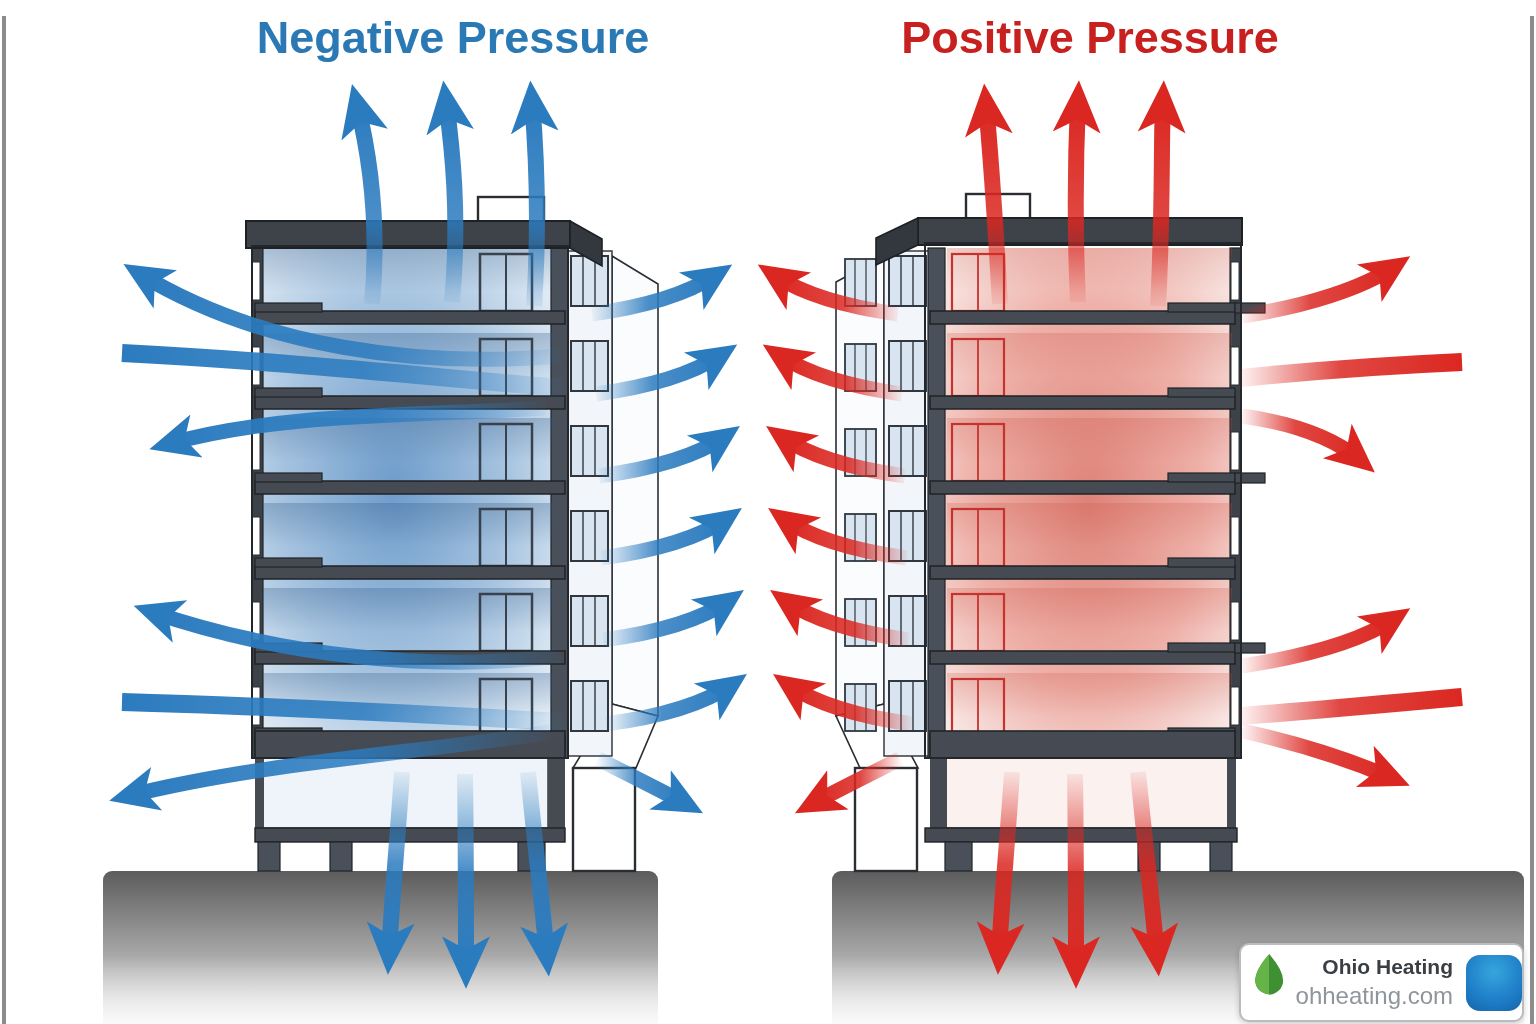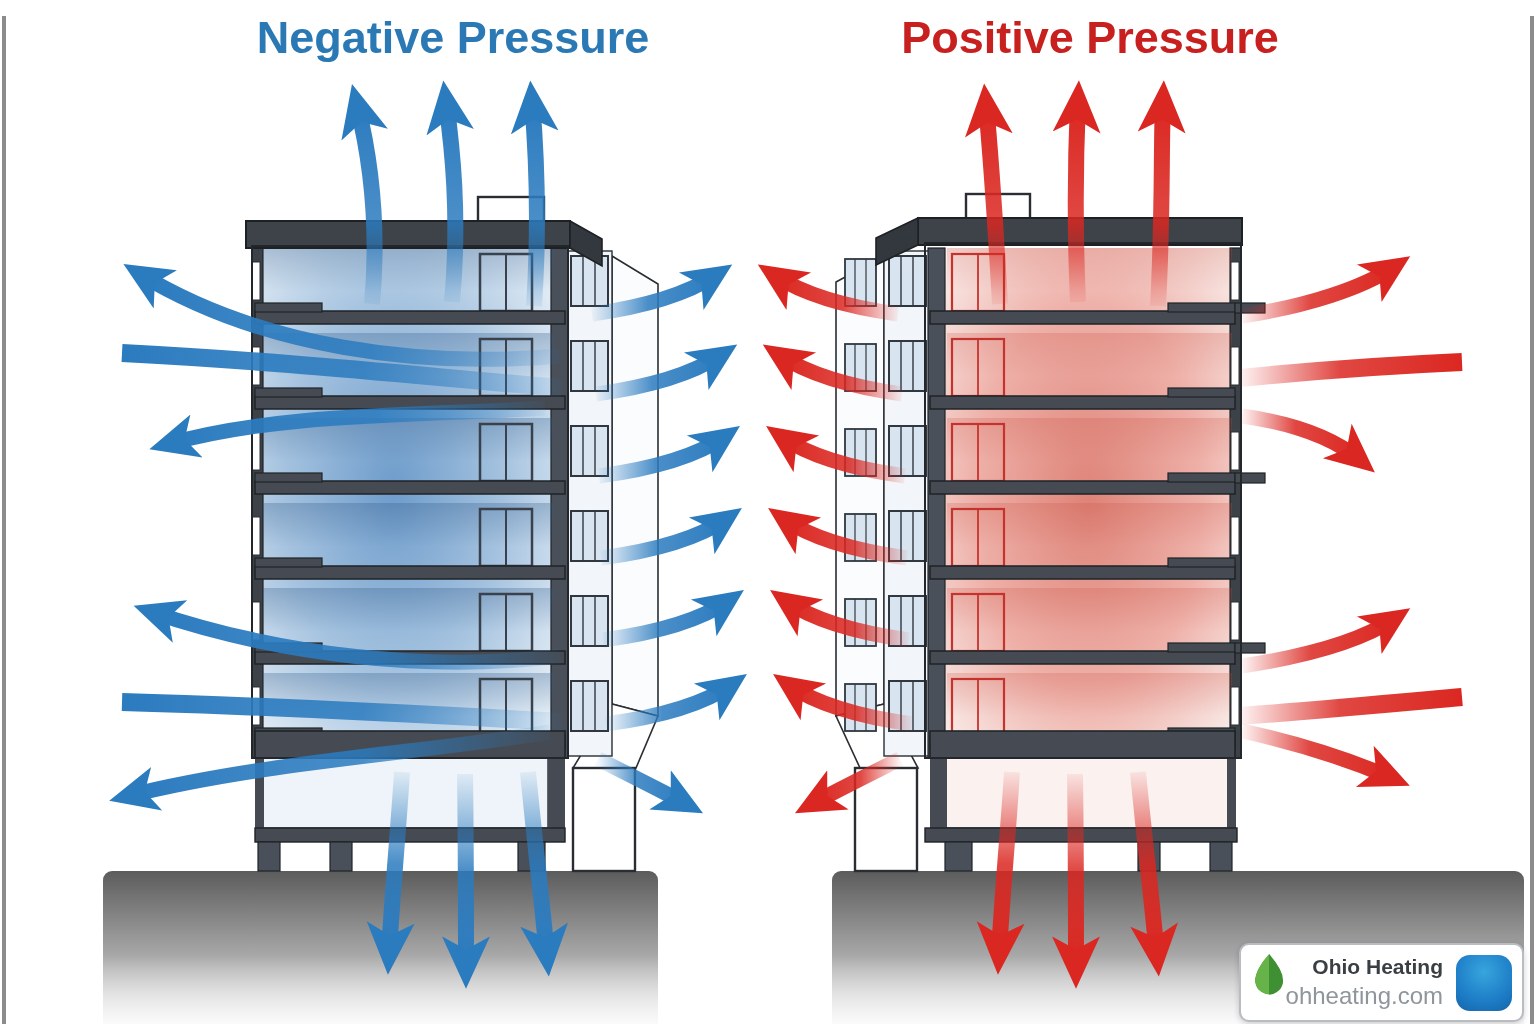--- a/index.html
+++ b/index.html
@@ -10,21 +10,21 @@
   .title{position:absolute;top:-4px;width:440px;text-align:center;
          font-size:45px;font-weight:700;letter-spacing:0px;}
   #title-negative{left:233px;color:var(--negative_title);}
   #title-positive{left:870px;color:var(--positive_title);}
   .edge{position:absolute;top:0;width:4px;height:1024px;background:var(--border_gray);}
   #edge-left{left:2px;}
   #edge-right{right:2px;}
   #brand-card{position:absolute;left:1239px;top:927px;width:285px;height:79px;
       background:#ffffff;border:2px solid #b9bdc1;border-radius:10px;
       box-shadow:0 2px 6px rgba(0,0,0,0.18);box-sizing:border-box;
-      display:flex;align-items:center;justify-content:flex-end;gap:13px;padding-right:10px;}
+      display:flex;align-items:center;justify-content:flex-end;gap:13px;}
   #brand-text{display:flex;flex-direction:column;align-items:flex-end;line-height:1.25;}
   #brand-name{font-size:21px;font-weight:700;color:var(--text_dark);}
   #brand-url{font-size:24px;font-weight:400;color:var(--text_gray);}
   #brand-icon{width:56px;height:56px;border-radius:14px;flex:0 0 auto;
       background:radial-gradient(circle at 50% 30%, #37a5dd 0%, var(--logo_blue) 60%, #1565a8 100%);
       display:flex;align-items:center;justify-content:center;}
 </style>
 </head>
 <body>
 

